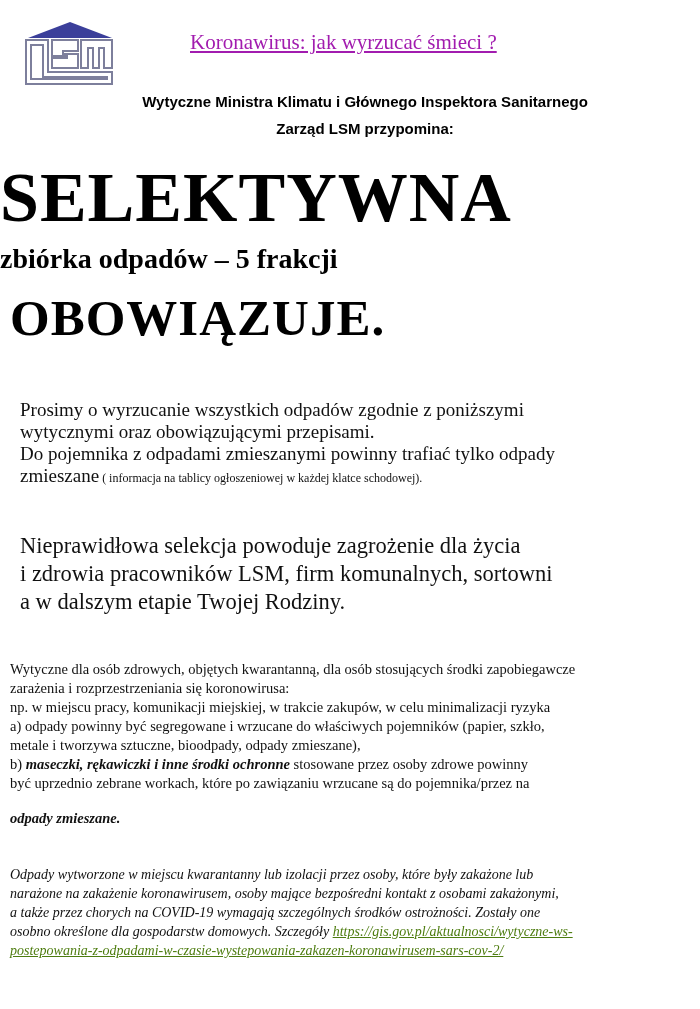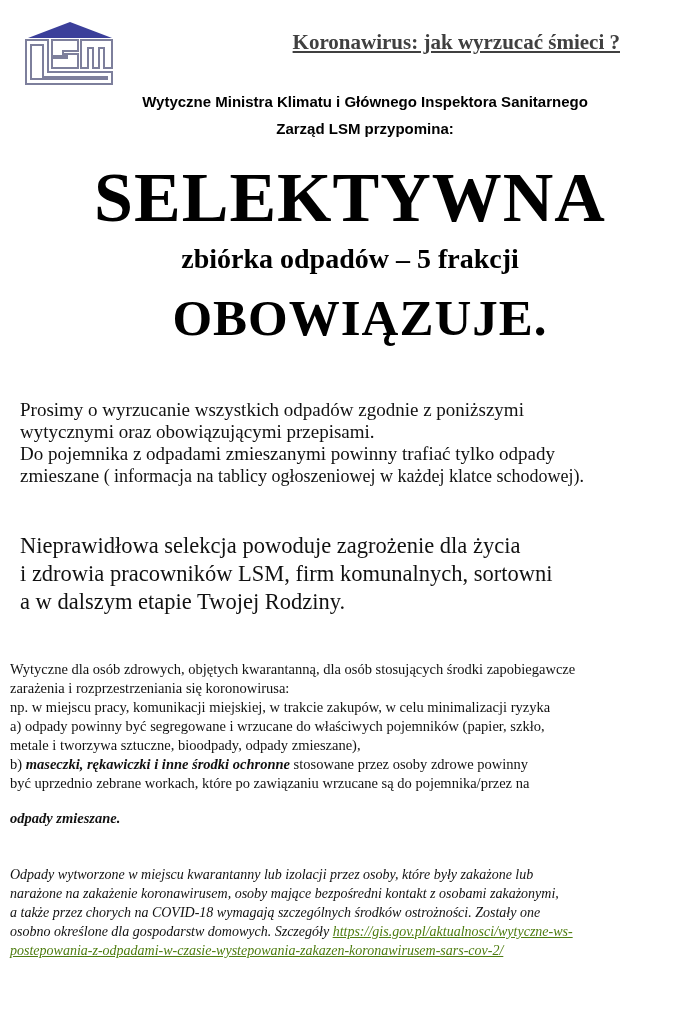--- a/index.html
+++ b/index.html
@@ -20,62 +20,62 @@
       left: 20px;
       top: 20px;
       width: 100px;
       height: 70px;
     }
     .title {
       position: absolute;
       left: 190px;
       top: 30px;
       width: 430px;
-      text-align: right;
+      text-align: left;
       font-family: "Liberation Serif", serif;
-      font-weight: bold;
+      font-weight: normal;
       font-size: 21px;
       text-decoration: underline;
-      color: #404040;
+      color: #a21caf;
     }
     .subtitle {
       position: absolute;
       left: 60px;
       width: 620px;
       text-align: center;
       font-family: "Liberation Sans", sans-serif;
       font-weight: bold;
       font-size: 15px;
       color: #000;
     }
     .sub1 { top: 93px; left: 85px; width: 560px; text-align: center; }
     .sub2 { top: 120px; left: 85px; width: 560px; }
     .big {
       position: absolute;
       left: 0;
       width: 700px;
-      text-align: center;
+      text-align: left;
       font-family: "Liberation Serif", serif;
       font-weight: bold;
       color: #000;
       letter-spacing: 1px;
     }
     .big1 { top: 158px; font-size: 70px; line-height: 80px; }
     .big2 { top: 242px; font-size: 28px; line-height: 34px; letter-spacing: 0; }
     .big3 { top: 276px; font-size: 51px; line-height: 84px; margin-left: 10px; }
     .para {
       position: absolute;
       left: 20px;
       width: 660px;
       text-align: left;
       font-family: "Liberation Serif", serif;
       color: #111;
     }
     .p1 { top: 399px; font-size: 19px; line-height: 22px; }
-    .p1 .small { font-size: 18px; }
+    .p1 .small { font-size: 12px; }
     .p2 { top: 532px; font-size: 22.5px; line-height: 28px; }
     .p3 { top: 660px; font-size: 14.5px; line-height: 19px; left: 10px; width: 680px; }
     .p3 .bi { font-weight: bold; font-style: italic; margin-top: 16px; }
     .p4 {
       top: 865px; font-size: 14px; line-height: 19px; font-style: italic;
       left: 10px; width: 682px;
     }
     .p4 a { color: #4d7c0f; text-decoration: underline; }
     .line { display: block; }
   </style>
@@ -122,16 +122,16 @@
   <span class="line">a) odpady powinny być segregowane i wrzucane do właściwych pojemników (papier, szkło,</span>
   <span class="line">metale i tworzywa sztuczne, bioodpady, odpady zmieszane),</span>
   <span class="line"><span>b) </span><span class="bi">maseczki, rękawiczki i inne środki ochronne</span><span> stosowane przez osoby zdrowe powinny</span></span>
   <span class="line">być uprzednio zebrane workach, które po zawiązaniu wrzucane są do pojemnika/przez na</span>
   <span class="line bi">odpady zmieszane.</span>
 </div>
 
 <div class="para p4">
   <span class="line">Odpady wytworzone w miejscu kwarantanny lub izolacji  przez osoby, które były zakażone lub</span>
   <span class="line">narażone na zakażenie koronawirusem, osoby mające bezpośredni kontakt z osobami zakażonymi,</span>
-  <span class="line">a także przez chorych na COVID-18 wymagają szczególnych środków ostrożności. Zostały one</span>
+  <span class="line">a także przez chorych na COVID-19 wymagają szczególnych środków ostrożności. Zostały one</span>
   <span class="line"><span>osobno określone dla gospodarstw domowych.  Szczegóły </span><a>https://gis.gov.pl/aktualnosci/wytyczne-ws-</a></span>
   <span class="line"><a>postepowania-z-odpadami-w-czasie-wystepowania-zakazen-koronawirusem-sars-cov-2/</a></span>
 </div>
 
 </body></html>

